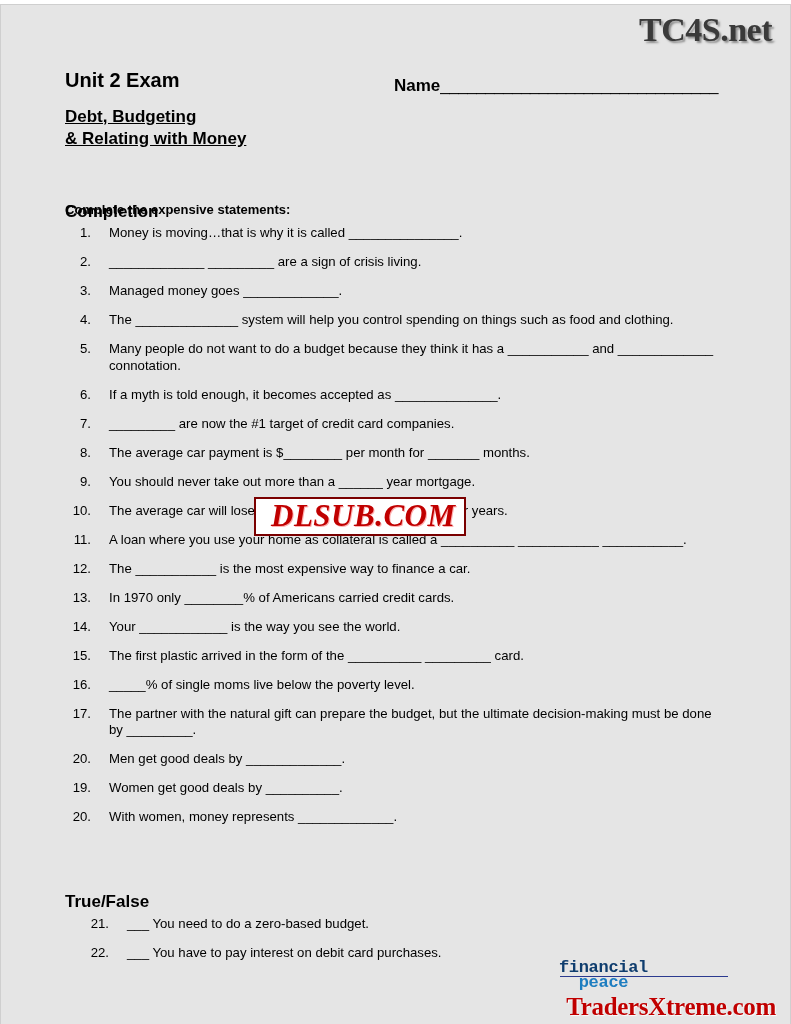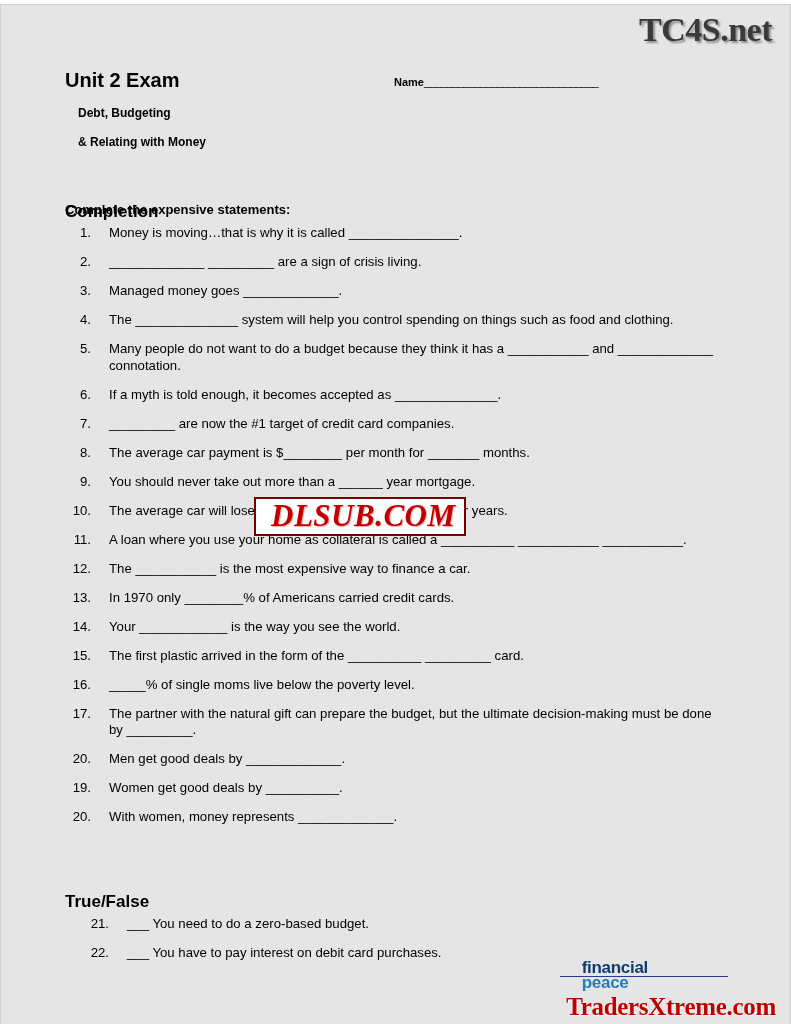--- a/index.html
+++ b/index.html
@@ -51,31 +51,32 @@
     top: 64px;
   }
   .doc-title {
     font-size: 20px;
     font-weight: bold;
     color: #000;
     line-height: 1.15;
     margin: 0 0 14px 0;
   }
   .doc-sub {
-    font-size: 12px;
+    font-size: 17px;
     font-weight: bold;
     color: #000;
     line-height: 1.3;
-    margin: 13px;
+    margin: 0;
+    text-decoration: underline;
   }
   .name-line {
     position: absolute;
     left: 393px;
     top: 71px;
-    font-size: 11px;
+    font-size: 17px;
     font-weight: bold;
     color: #000;
     white-space: nowrap;
   }
   .name-rule {
     font-weight: normal;
     letter-spacing: -0.5px;
   }
 
   
@@ -129,22 +130,23 @@
     color: #000;
     line-height: 1.25;
   }
   .tf-list .qnum { width: 52px; min-width: 52px; }
 
   
   .fp-logo {
     position: absolute;
     right: 142px;
     bottom: 36px;
+    text-align: center;
     line-height: 0.92;
-    font-family: Liberation Sans, sans-serif;
+    font-family: Liberation Mono, monospace;
     font-weight: bold;
   }
   .fp-logo .fp1 {
     display: block;
     font-size: 17px;
     color: #0f3d6e;
     letter-spacing: -0.3px;
   }
   .fp-logo .fp2 {
     display: block;

